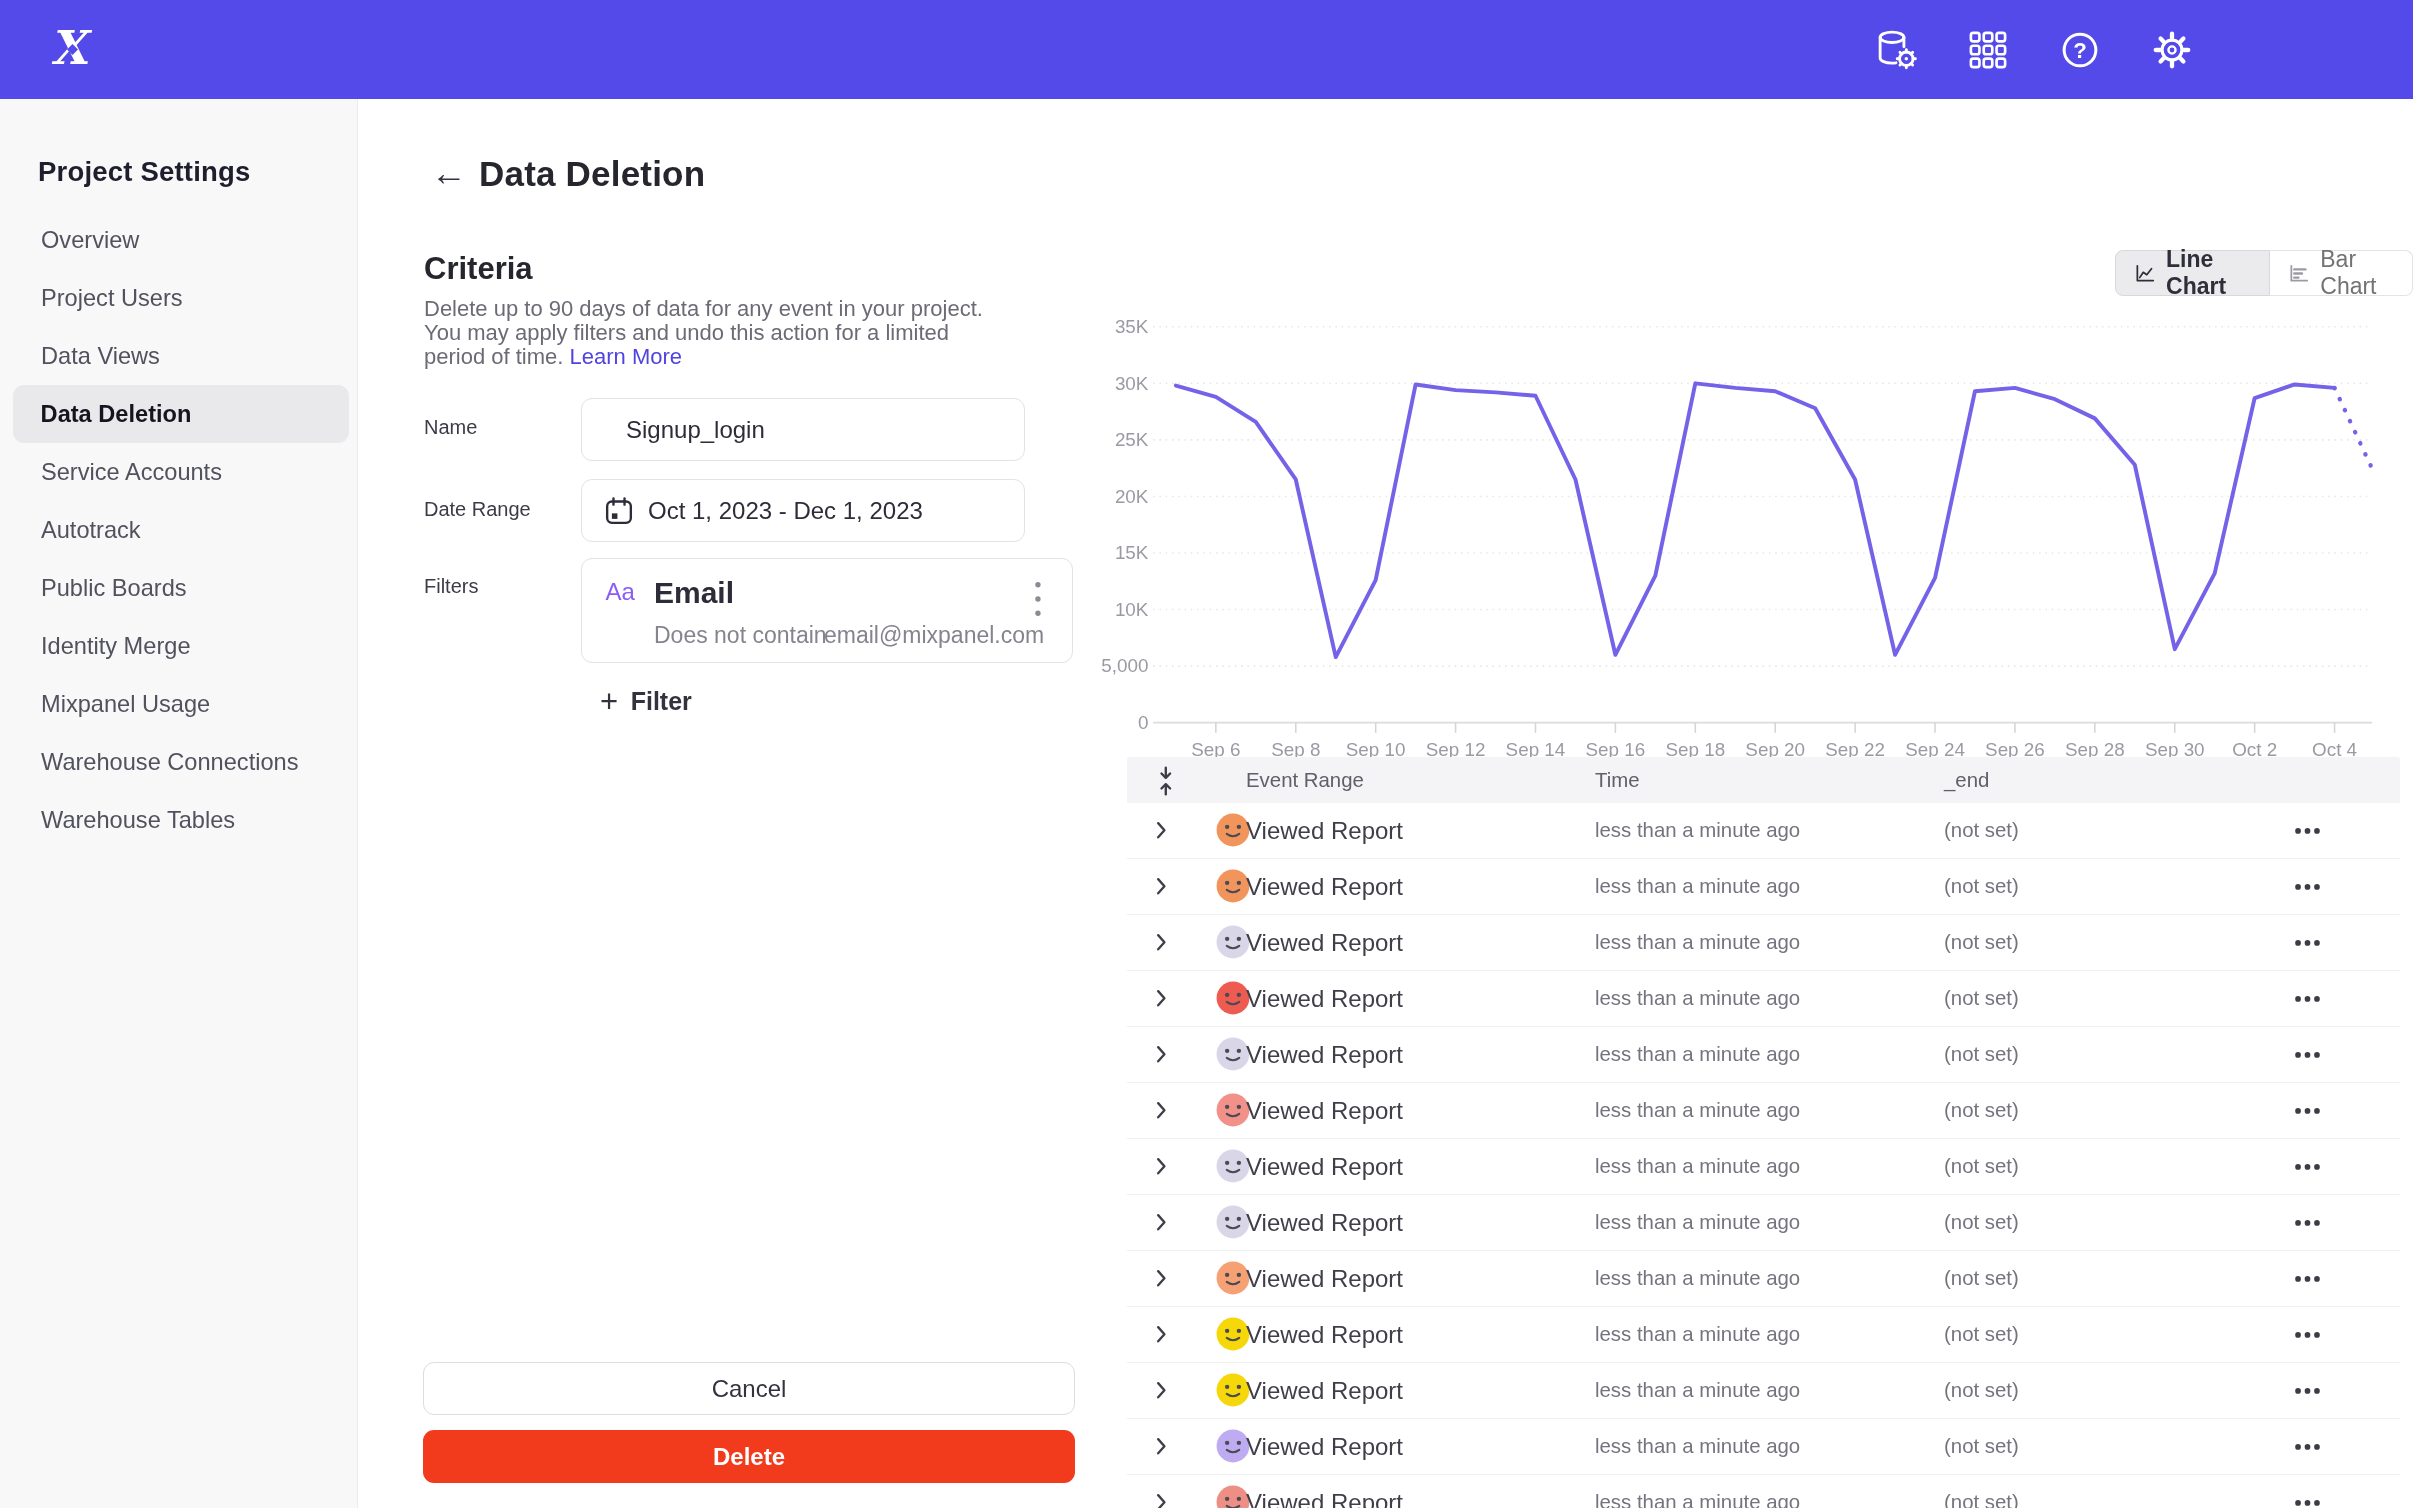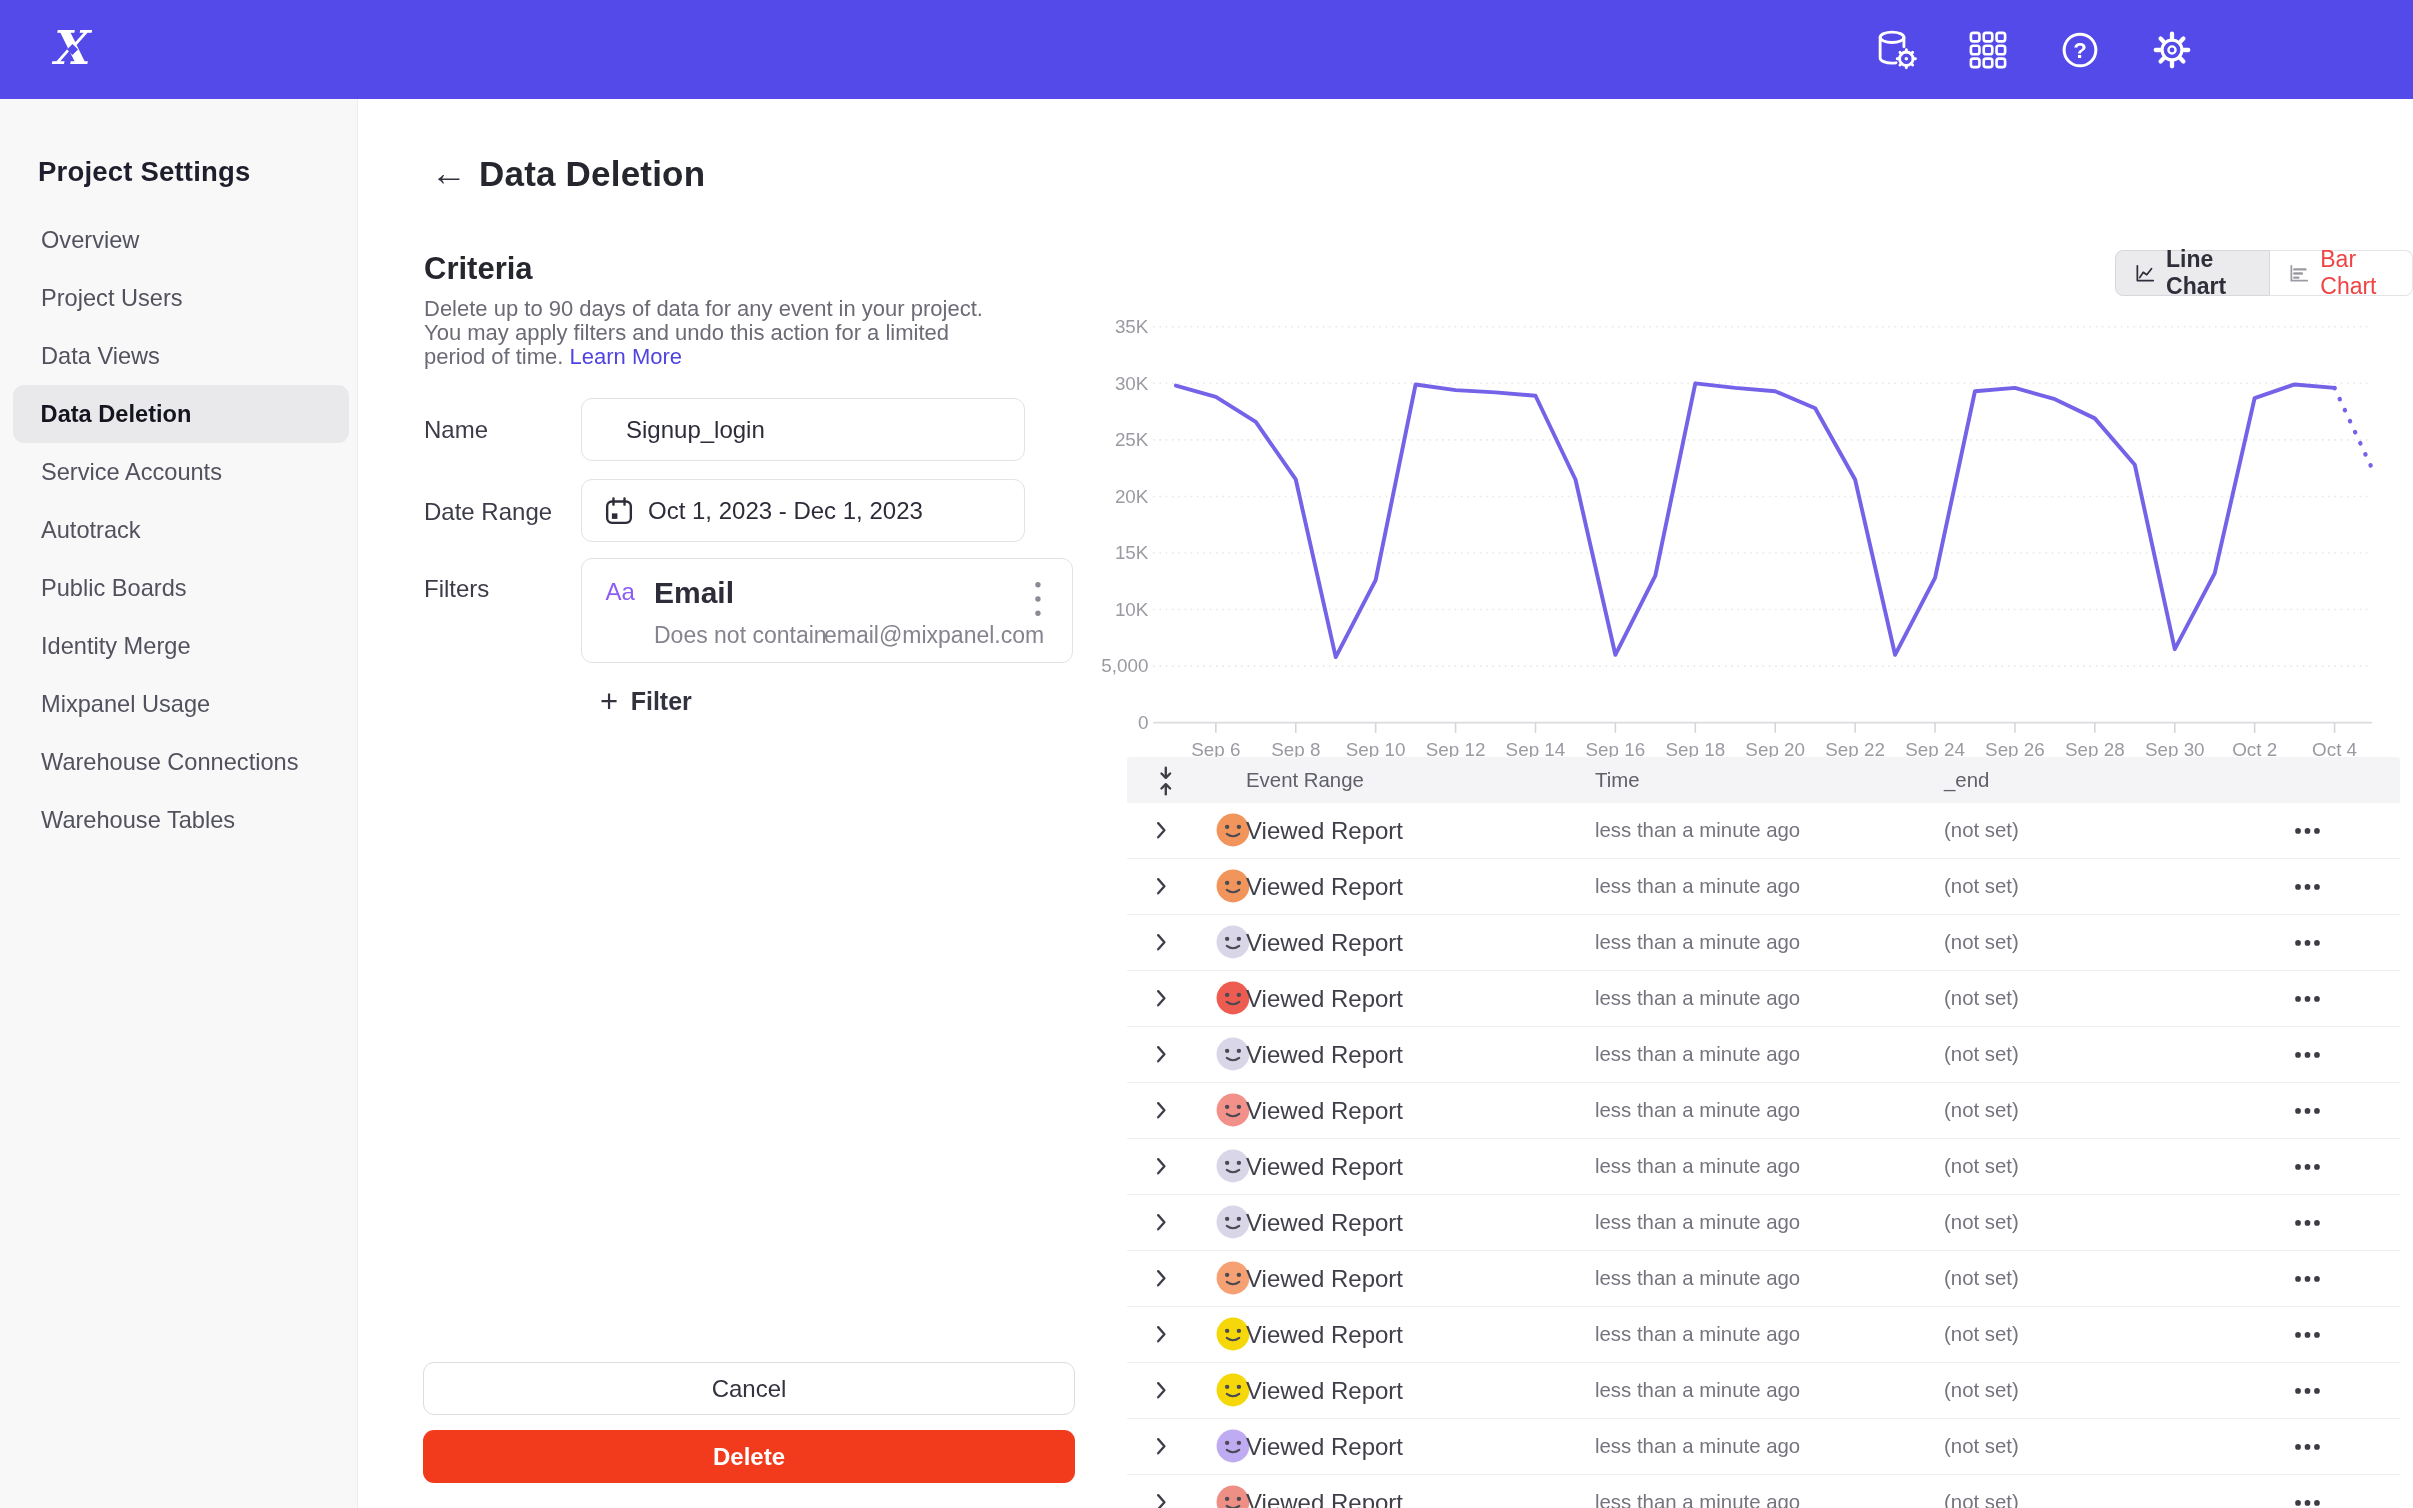--- a/index.html
+++ b/index.html
@@ -20,41 +20,41 @@
   .sidebar-list{position:absolute;left:0;top:112px;width:357px;list-style:none;margin:0;padding:0;}
   .sidebar-item{height:58px;display:flex;align-items:center;padding-left:41px;font-size:23.6px;color:#52525e;cursor:pointer;box-sizing:border-box;}
   .sidebar-item.active{background:#e9e9ec;border-radius:11px;margin:0 7.9px 0 12.6px;padding-left:28px;color:#15151f;font-weight:bold;}
   
   .back-btn{position:absolute;left:427px;top:151px;width:44px;height:44px;font-size:36px;color:#33333f;display:flex;align-items:center;justify-content:center;cursor:pointer;}
   .page-title{position:absolute;left:479px;top:154px;font-size:35px;font-weight:bold;color:#26262f;letter-spacing:0.2px;}
   
   .criteria-heading{position:absolute;left:424px;top:251px;font-size:31px;font-weight:bold;color:#26262f;}
   .criteria-desc{position:absolute;left:424px;top:297px;width:563px;font-size:22px;line-height:24px;color:#6b6b76;}
   .learn-more{color:#4f44e0;text-decoration:none;cursor:pointer;}
-  .field-label{position:absolute;font-size:24px;color:#3c3c49;}
+  .field-label{position:absolute;font-size:20px;color:#3c3c49;}
   .input-box{position:absolute;left:581px;width:444px;height:63px;border:1.6px solid #e3e3e7;border-radius:11px;box-sizing:border-box;background:#fff;display:flex;align-items:center;}
   .input-text{font-size:24px;color:#2d2d3a;margin-left:44px;}
   .daterange-text{font-size:24px;color:#2d2d3a;margin-left:14px;}
   .cal-icon{margin-left:22px;display:flex;align-items:center;}
   .filter-card{position:absolute;left:581px;top:558px;width:492px;height:105px;border:1.6px solid #e3e3e7;border-radius:11px;box-sizing:border-box;background:#fff;}
   .filter-type{position:absolute;left:23.6px;top:19px;font-size:24px;color:#8b5cf6;}
   .filter-prop{position:absolute;left:72px;top:17.3px;font-size:30px;font-weight:bold;color:#2d2d3a;}
   .filter-kebab{position:absolute;right:19px;top:14px;width:31px;height:52px;display:flex;align-items:center;justify-content:center;cursor:pointer;}
   .filter-op{position:absolute;left:72px;top:63px;font-size:23px;color:#84848e;}
   .filter-val{position:absolute;left:242px;top:63px;font-size:23px;color:#84848e;}
   .add-filter{position:absolute;left:600px;top:687px;display:flex;align-items:center;gap:12.6px;font-size:25px;font-weight:bold;color:#33333f;cursor:pointer;}
   .add-filter .plus{font-size:31px;font-weight:normal;line-height:25px;}
   .btn{position:absolute;left:423px;width:652px;height:53px;border-radius:11px;display:flex;align-items:center;justify-content:center;font-size:24px;cursor:pointer;box-sizing:border-box;}
   .btn-cancel{top:1362px;background:#ffffff;border:1.6px solid #dddde1;color:#33333f;}
   .btn-delete{top:1430px;background:#F23A1D;border:none;color:#ffffff;font-weight:bold;}
   
   .chart-toggle{position:absolute;left:2115px;top:250px;display:flex;}
   .toggle-btn{height:46px;display:flex;align-items:center;gap:11px;font-size:23px;box-sizing:border-box;padding:0 19px;cursor:pointer;}
   .toggle-line{background:#ebebee;border:1.6px solid #d8d8dc;border-radius:7.9px 0 0 7.9px;color:#2f2f3b;font-weight:bold;}
-  .toggle-bar{background:#ffffff;border:1.6px solid #e4e4e8;border-left:none;border-radius:0 7.9px 7.9px 0;color:#ef4444;}
+  .toggle-bar{background:#ffffff;border:1.6px solid #e4e4e8;border-left:none;border-radius:0 7.9px 7.9px 0;color:#737373;}
   
   .chart-area{position:absolute;left:1084px;top:314px;width:1329px;height:456px;}
   
   .evt-table{position:absolute;left:1127px;top:757px;width:1273px;height:751px;overflow:hidden;}
   .evt-head{position:relative;height:46px;background:#f4f4f6;border-radius:3.1px 3.1px 0 0;}
   .evt-head .hcell{position:absolute;top:0;height:46px;display:flex;align-items:center;font-size:20.4px;color:#60606b;}
   .sort-icon{position:absolute;left:27px;top:8.6px;cursor:pointer;}
   .evt-rows{position:relative;}
   .evt-row{position:relative;height:55px;border-bottom:1.6px solid #efeff2;background:#fff;}
   .evt-row .chev{position:absolute;left:28px;top:17.3px;cursor:pointer;}

